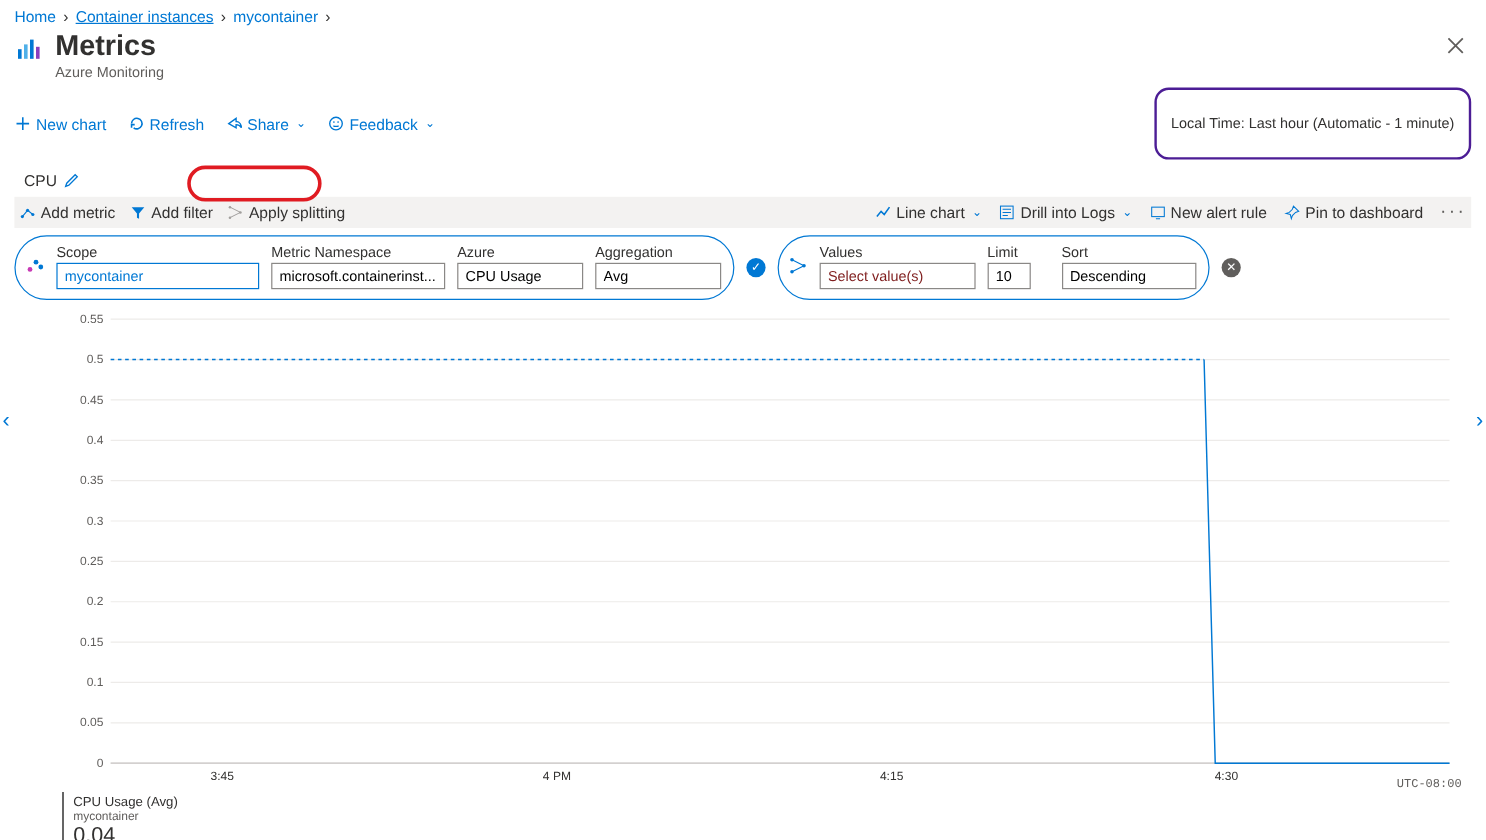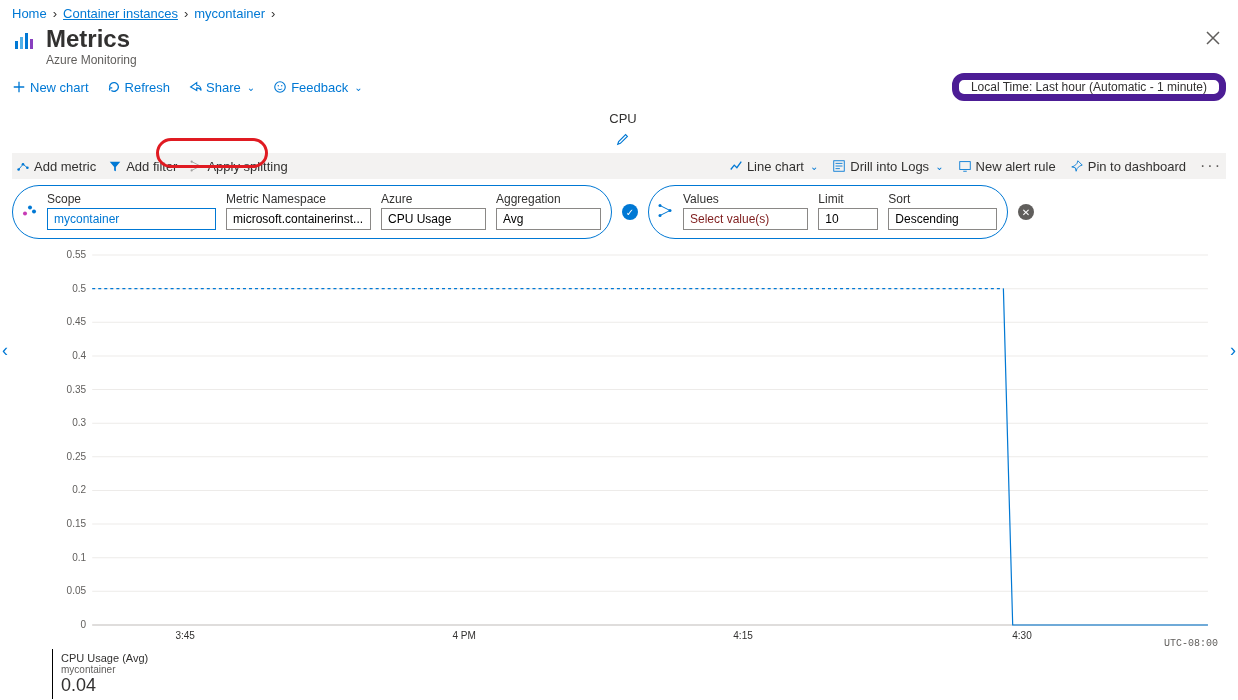--- a/index.html
+++ b/index.html
@@ -17,24 +17,24 @@
   .title-icon svg { width: 24px; height: 24px; margin-top: 4px; }
   .title-text h1 { margin: 0; font-size: 24px; font-weight: 600; }
   .title-text .subtitle { font-size: 12px; color: #605e5c; }
   .close-btn { margin-left: auto; cursor: pointer; color: #605e5c; font-size: 18px; padding: 4px 6px; }
 
   
   .actionbar { display: flex; align-items: center; gap: 18px; margin-bottom: 10px; }
   .actionbar .link { display: inline-flex; align-items: center; gap: 4px; cursor: pointer; color: #0078d4; font-size: 13px; }
   .actionbar .link svg { width: 14px; height: 14px; }
   .chev { font-size: 10px; margin-left: 2px; color: #0078d4; }
-  .right-pill { margin-left: auto; border: 7px solid #4c1d95; border-radius: 12px; padding: 0 12px; font-size: 12px; cursor: pointer; text-align: right; }
-
-  
-  .chart-title-row { display: flex; align-items: center; gap: 6px; margin-bottom: 4px; padding-left: 8px; flex-direction: column; }
+  .right-pill { margin-left: auto; border: 2px solid #4c1d95; border-radius: 12px; padding: 21px 12px; font-size: 12px; cursor: pointer; text-align: right; }
+
+  
+  .chart-title-row { display: flex; align-items: flex-start; gap: 6px; margin-bottom: 4px; padding-left: 8px; }
   .chart-title-row .edit svg { width: 14px; height: 14px; color: #0078d4; }
 
   
   .chart-toolbar { background: #f3f2f1; display: flex; align-items: center; padding: 4px 4px; gap: 12px; font-size: 13px; margin-bottom: 6px; }
   .chart-toolbar .tb-link { display: inline-flex; align-items: center; gap: 4px; cursor: pointer; color: #323130; }
   .chart-toolbar .tb-link svg { width: 14px; height: 14px; }
   .chart-toolbar .spacer { flex: 1; }
   .chart-toolbar .tb-right { display: flex; align-items: center; gap: 14px; }
   .chart-toolbar .tb-right .tb-link { color: #323130; }
   .chart-toolbar .more { font-size: 16px; letter-spacing: 2px; color: #605e5c; cursor: pointer; }
@@ -272,21 +272,21 @@
             <circle cx="13" cy="8" r="1.5" fill="#0078d4"></circle>
             <path d="M3 3l10 5M3 13l10-5" stroke="#0078d4" fill="none"></path>
           </svg>
       </span>
       <div class="field" style="flex:1.5">
         <span class="field-label">Values</span>
         <select class="sel italic"><option>Select value(s)</option></select>
       </div>
       <div class="field" style="flex:0.6">
         <span class="field-label">Limit</span>
-        <input style="width: 60px;" value="10">
+        <input style="width: 36px;" value="10">
       </div>
       <div class="field" style="flex:1.3">
         <span class="field-label">Sort</span>
         <select class="sel"><option>Descending</option></select>
       </div>
     </div>
     <span class="x-dot">✕</span>
   </div>
 
   

